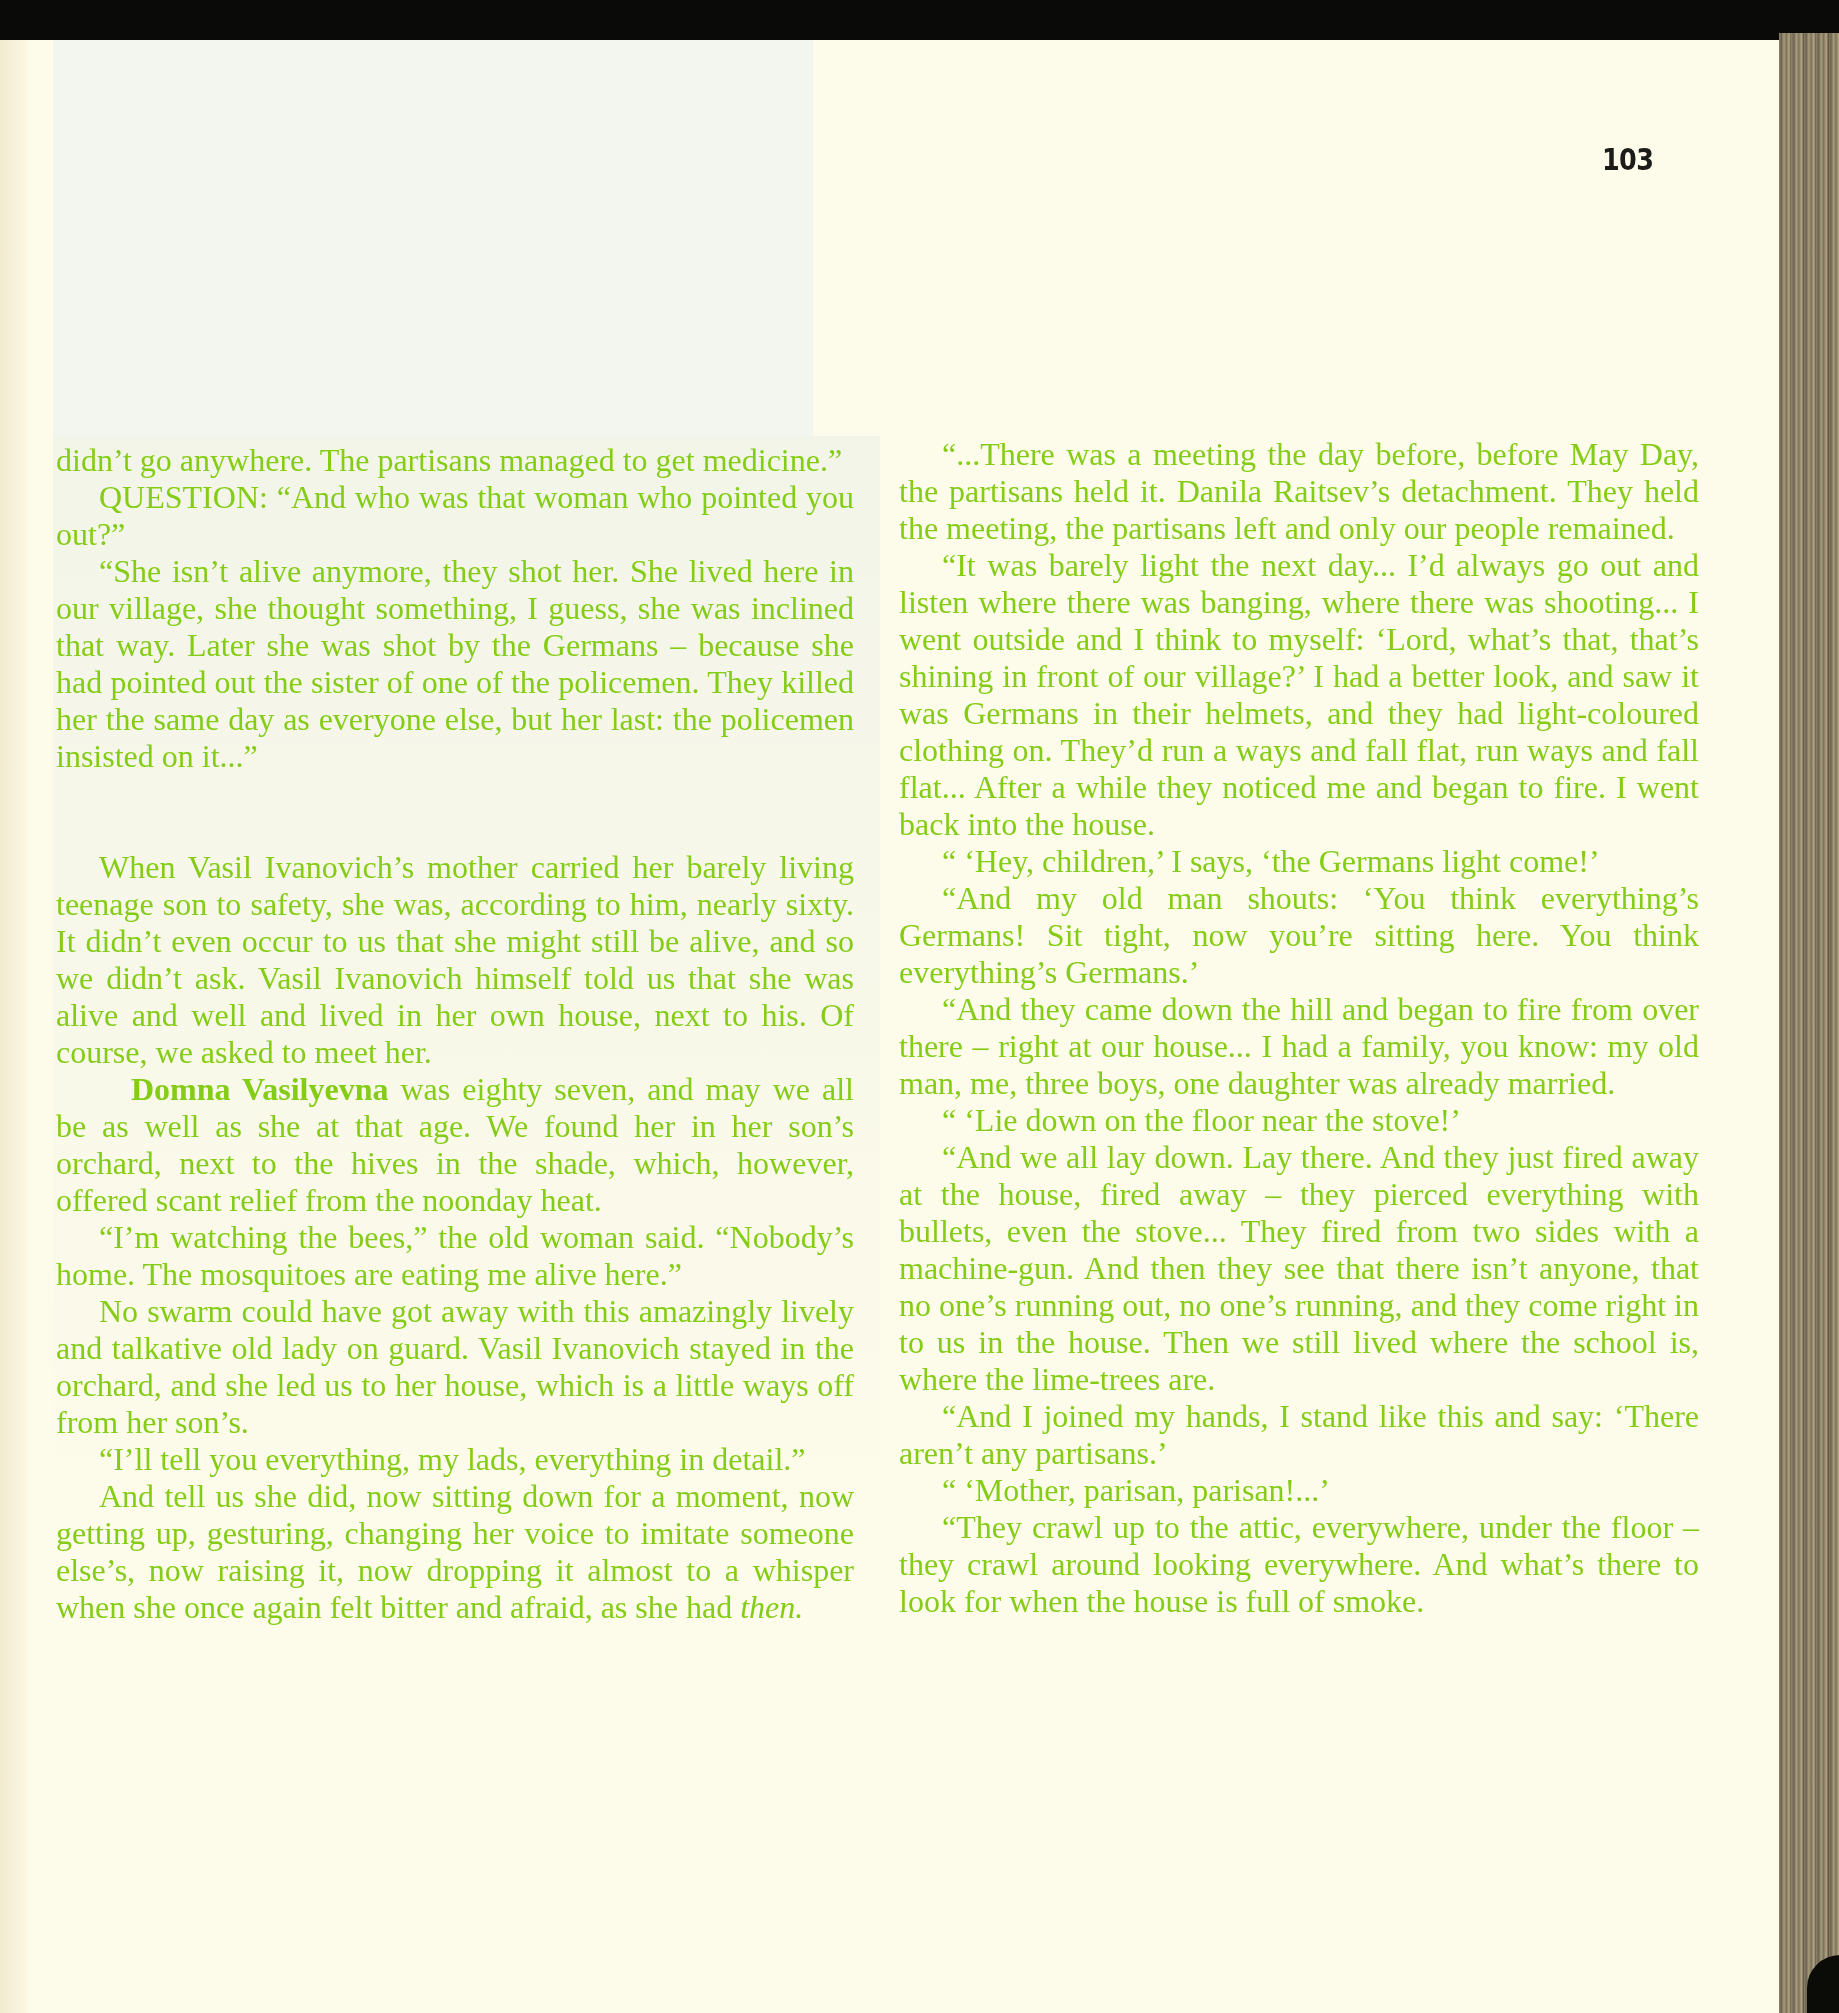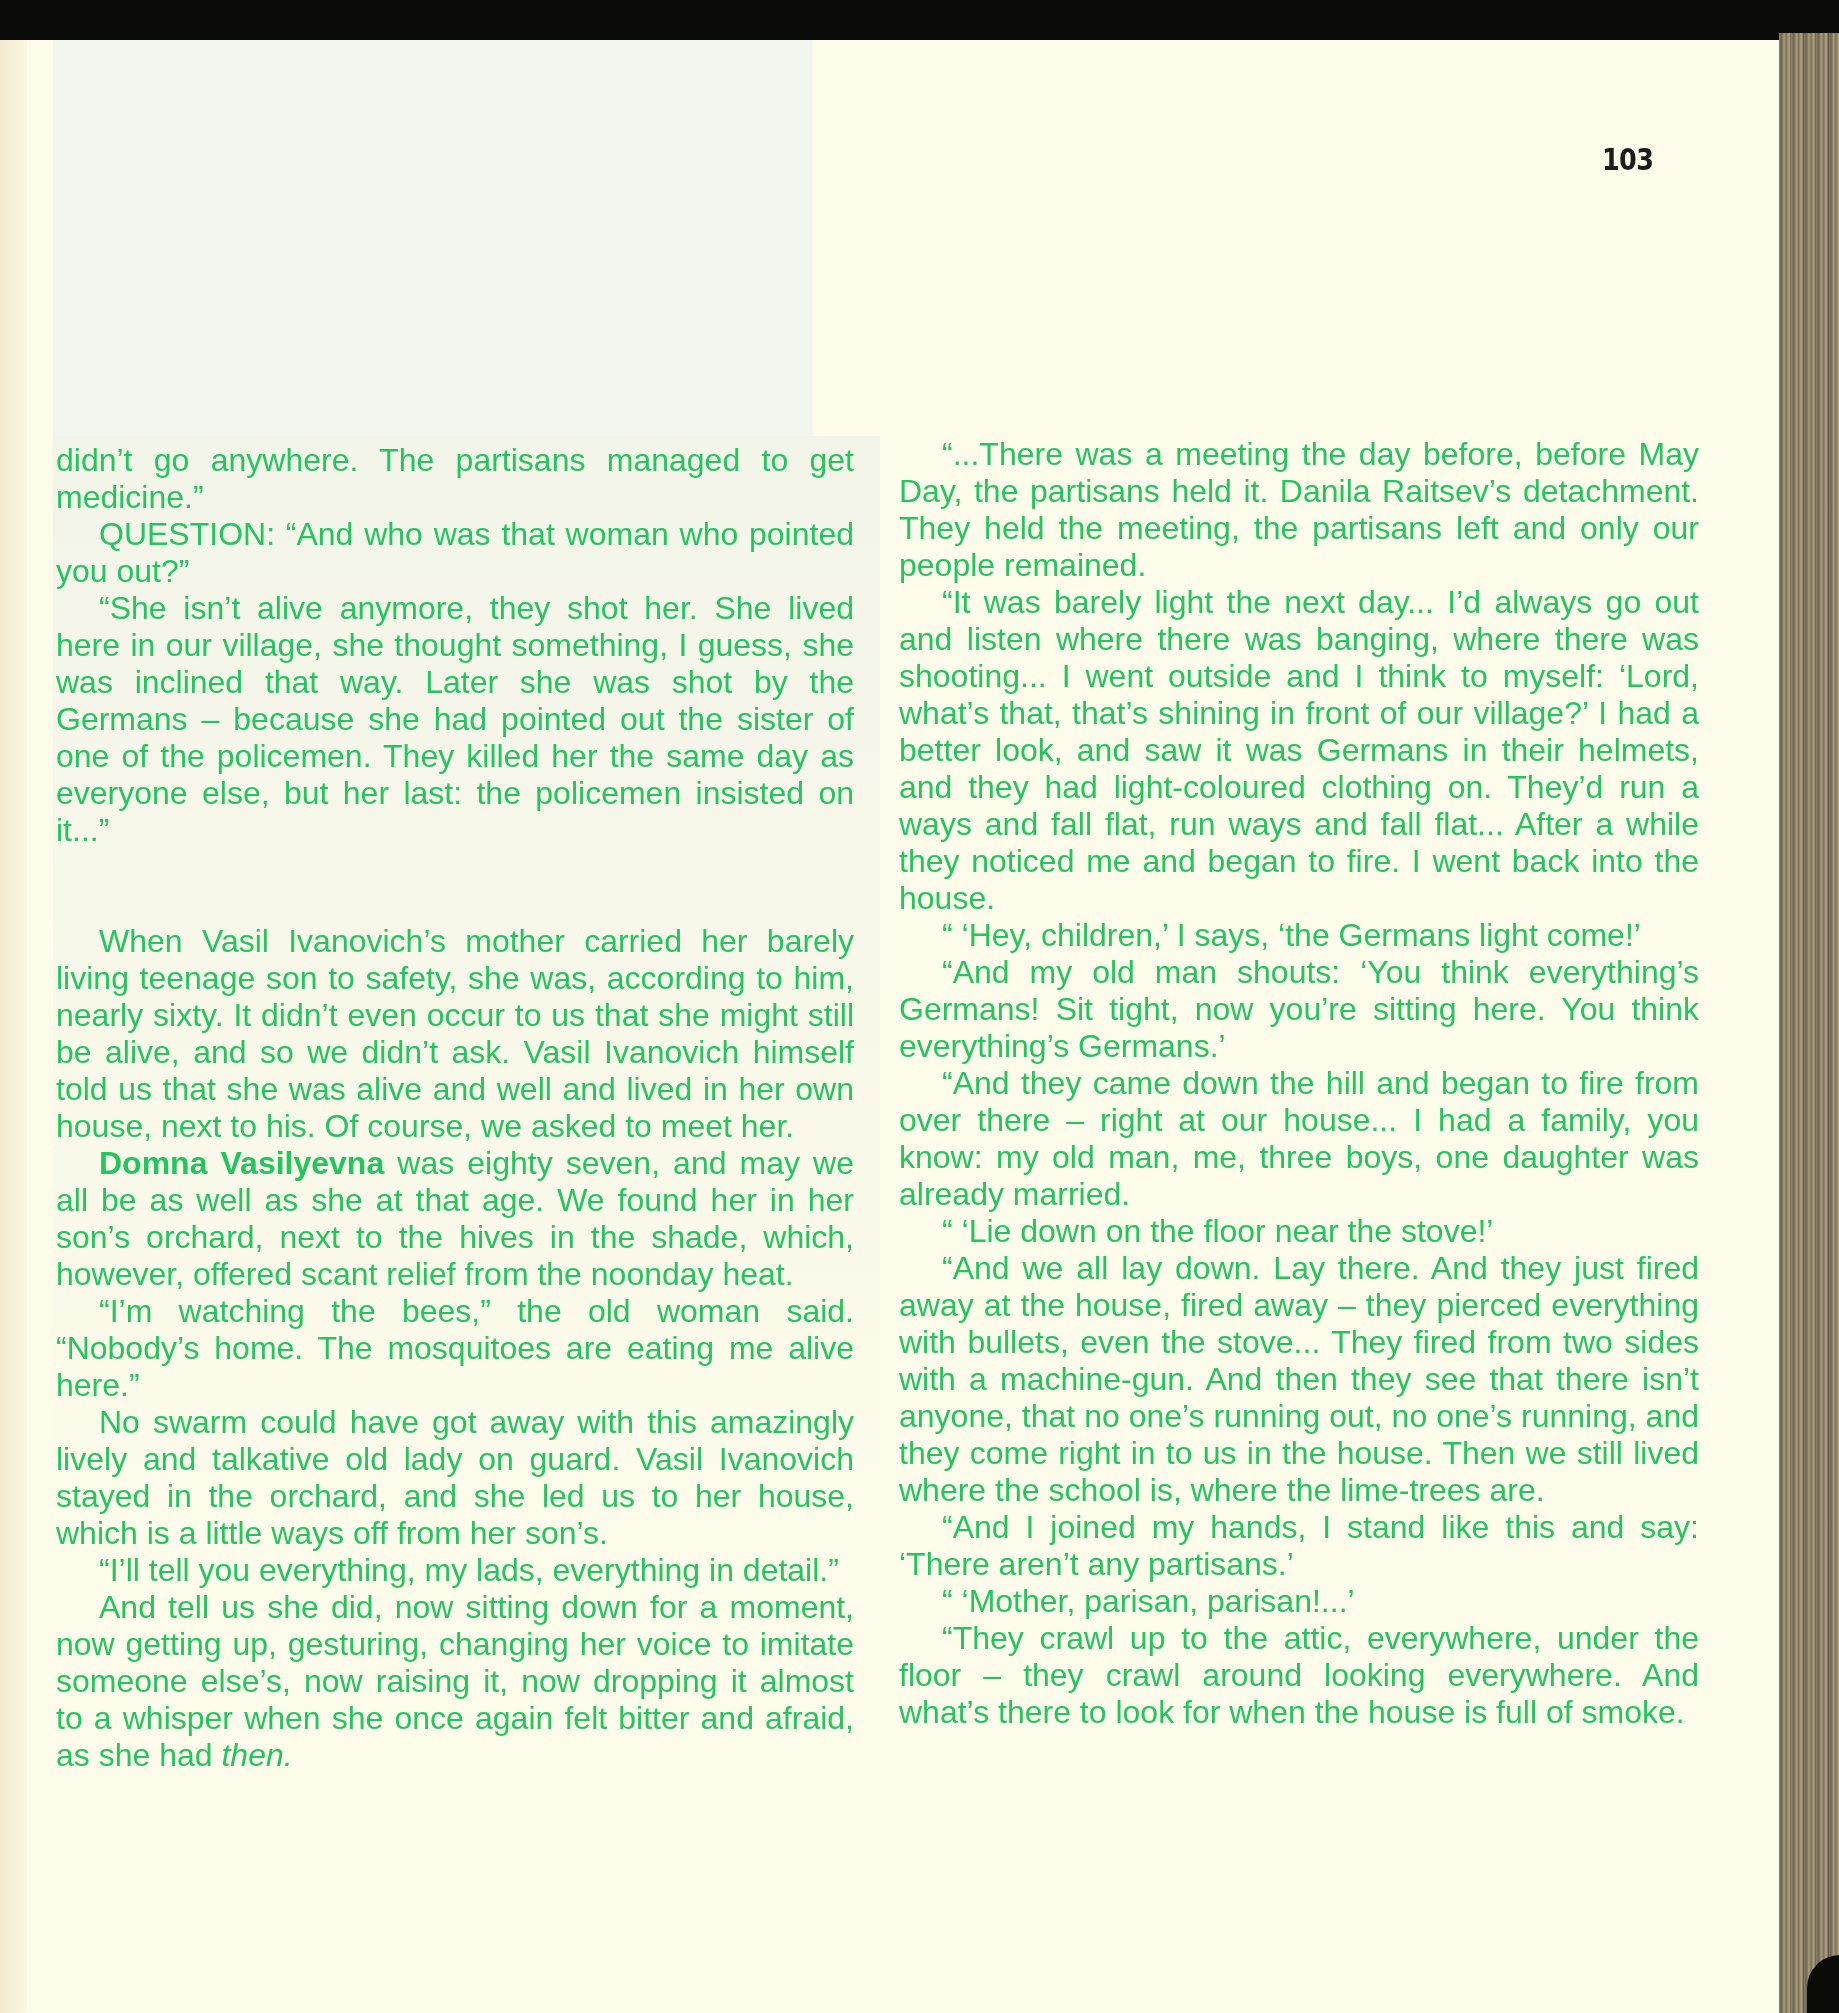--- a/index.html
+++ b/index.html
@@ -33,31 +33,31 @@
     background: #0b0b08; border-top-left-radius: 33px;
   }
   .page-number {
     position: absolute; left: 1602px; top: 142px;
     font-family: "DejaVu Sans", sans-serif; font-weight: bold;
     font-size: 30px; letter-spacing: -0.8px; color: #1c1c18;
     transform: scaleX(0.85); transform-origin: left top;
   }
   .col {
     position: absolute;
-    font-family: Liberation Sans, sans-serif;
-    font-size: 32px; line-height: 37px; color: #22c55e;
+    font-family: Liberation Serif, serif;
+    font-size: 32px; line-height: 37px; color: #84cc16;
     text-align: justify;
   }
   .col-left { left: 56px; top: 442px; width: 798px; }
   .col-right { left: 899px; top: 436px; width: 800px; }
   .col p { margin: 0; text-indent: 43px; }
   .col p.noindent { text-indent: 0; }
   .col p.gap-before { margin-top: 74px; }
   .col p.last { text-align-last: left; }
-  .bold { font-weight: bold; }
+  .bold { font-weight: bold; margin-left: 32px; }
   .italic { font-style: italic; }
 </style>
 </head>
 <body>
 
 <div class="page"></div>
 <div class="left-strip"></div>
 <div class="tint-block"></div>
 <div class="tint-col"></div>
 <div class="edge-stack"></div>

